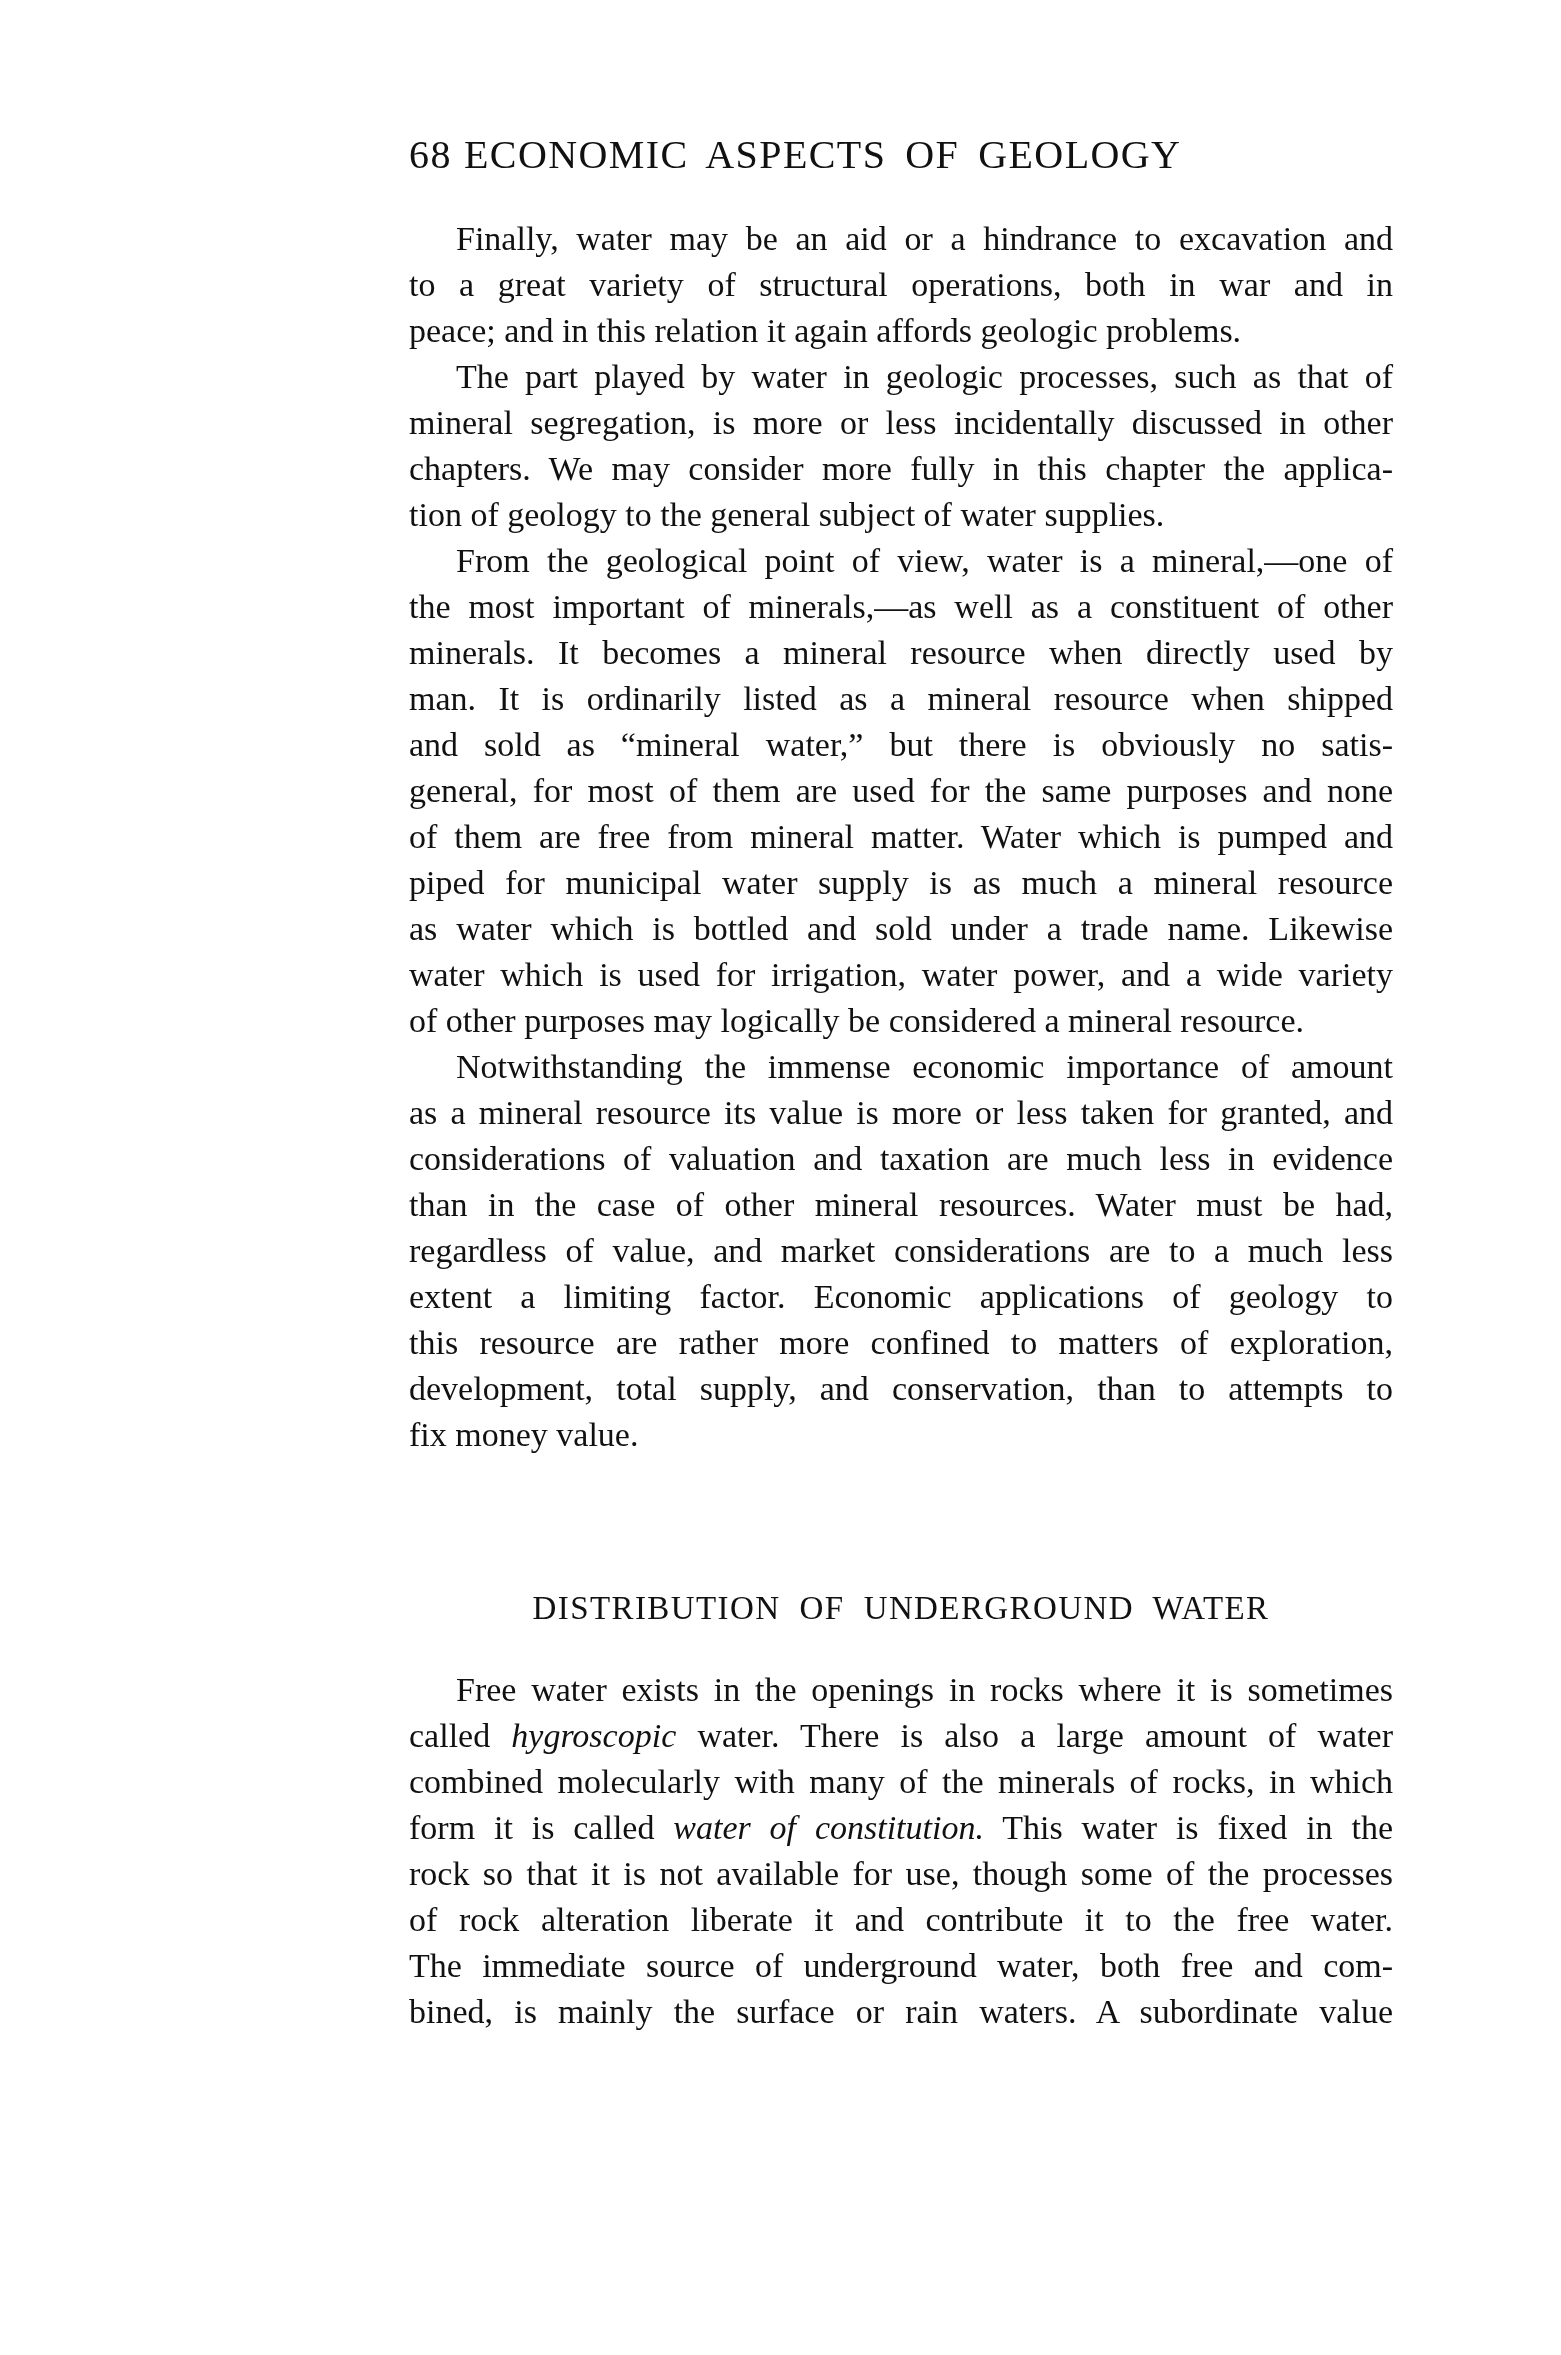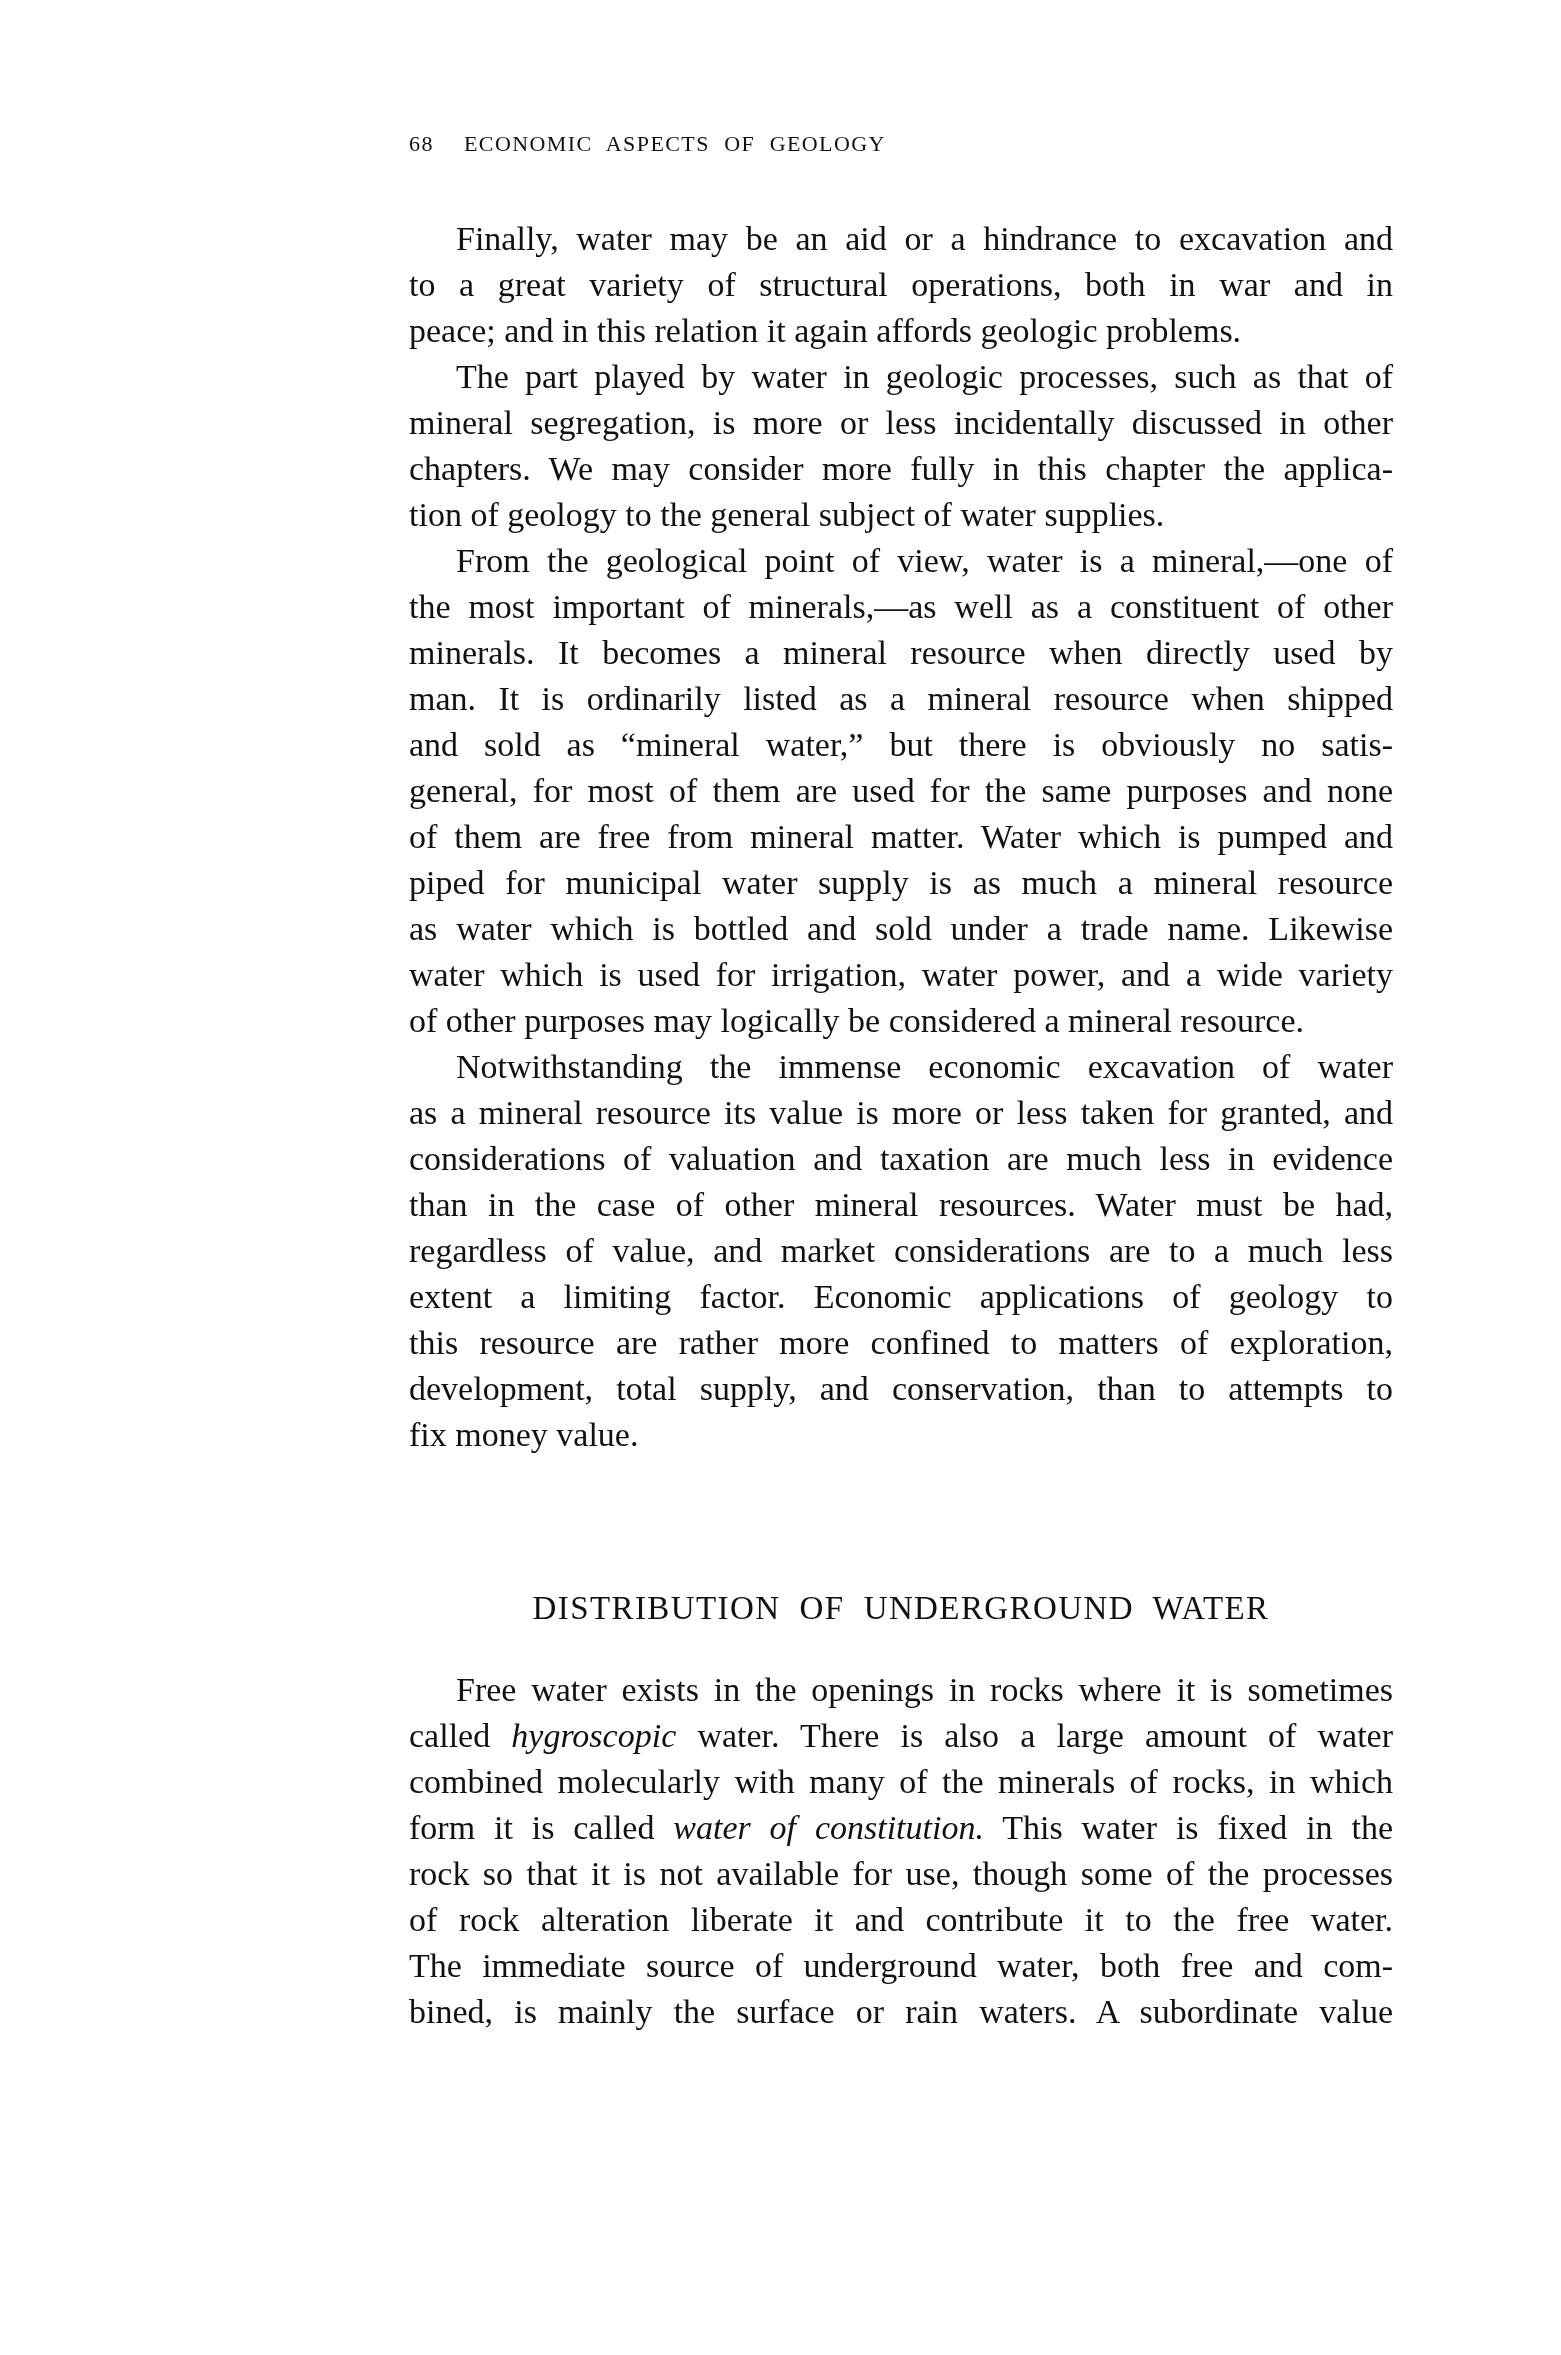--- a/index.html
+++ b/index.html
@@ -1,19 +1,19 @@
 <!DOCTYPE html>
 <html style="font-size:15px"><head>
 <meta charset="utf-8">
 <style>
   html, body { margin: 0; padding: 0; background: #ffffff; }
   body { width: 1561px; height: 2355px; position: relative; overflow: hidden;
          font-family: "Liberation Serif", "DejaVu Serif", serif; color: #111; }
   .header { position: absolute; top: 131px; left: 409px; width: 984px; height: 47px;
-            font-size: 22px; letter-spacing: 1.4px; }
+            font-size: 40px; letter-spacing: 1.4px; }
   .header .pnum { position: absolute; left: 0; top: 0; }
   .header .rtitle { position: absolute; left: 55px; width: 929px; text-align: left; top: 0; word-spacing: 7.6px; }
   .body { position: absolute; left: 409px; width: 984px; top: 216px; }
   .line { font-size: 34px; line-height: 46px; height: 46px; white-space: nowrap;
           text-align: justify; text-align-last: justify; }
   .line.last { text-align-last: left; }
   .line.indent { padding-left: 47px; }
   .section { position: absolute; left: 409px; width: 984px; top: 1590px;
              text-align: center; font-size: 33px; letter-spacing: 1.4px; word-spacing: 9.5px; }
   .body2 { position: absolute; left: 409px; width: 984px; top: 1667px; }
@@ -46,21 +46,21 @@
     <div class="line">man.  It is ordinarily listed as a mineral resource when shipped</div>
     <div class="line">and sold as “mineral water,” but there is obviously no satis-</div>
     <div class="line">general, for most of them are used for the same purposes and none</div>
     <div class="line">of them are free from mineral matter.  Water which is pumped and</div>
     <div class="line">piped for municipal water supply is as much a mineral resource</div>
     <div class="line">as water which is bottled and sold under a trade name.  Likewise</div>
     <div class="line">water which is used for irrigation, water power, and a wide variety</div>
     <div class="line last">of other purposes may logically be considered a mineral resource.</div>
   </div>
   <div>
-    <div class="line indent">Notwithstanding the immense economic excavation of water</div>
+    <div class="line indent">Notwithstanding the immense economic importance of amount</div>
     <div class="line">as a mineral resource its value is more or less taken for granted, and</div>
     <div class="line">considerations of valuation and taxation are much less in evidence</div>
     <div class="line">than in the case of other mineral resources.  Water must be had,</div>
     <div class="line">regardless of value, and market considerations are to a much less</div>
     <div class="line">extent a limiting factor.  Economic applications of geology to</div>
     <div class="line">this resource are rather more confined to matters of exploration,</div>
     <div class="line">development, total supply, and conservation, than to attempts to</div>
     <div class="line last">fix money value.</div>
   </div>
 </div>

